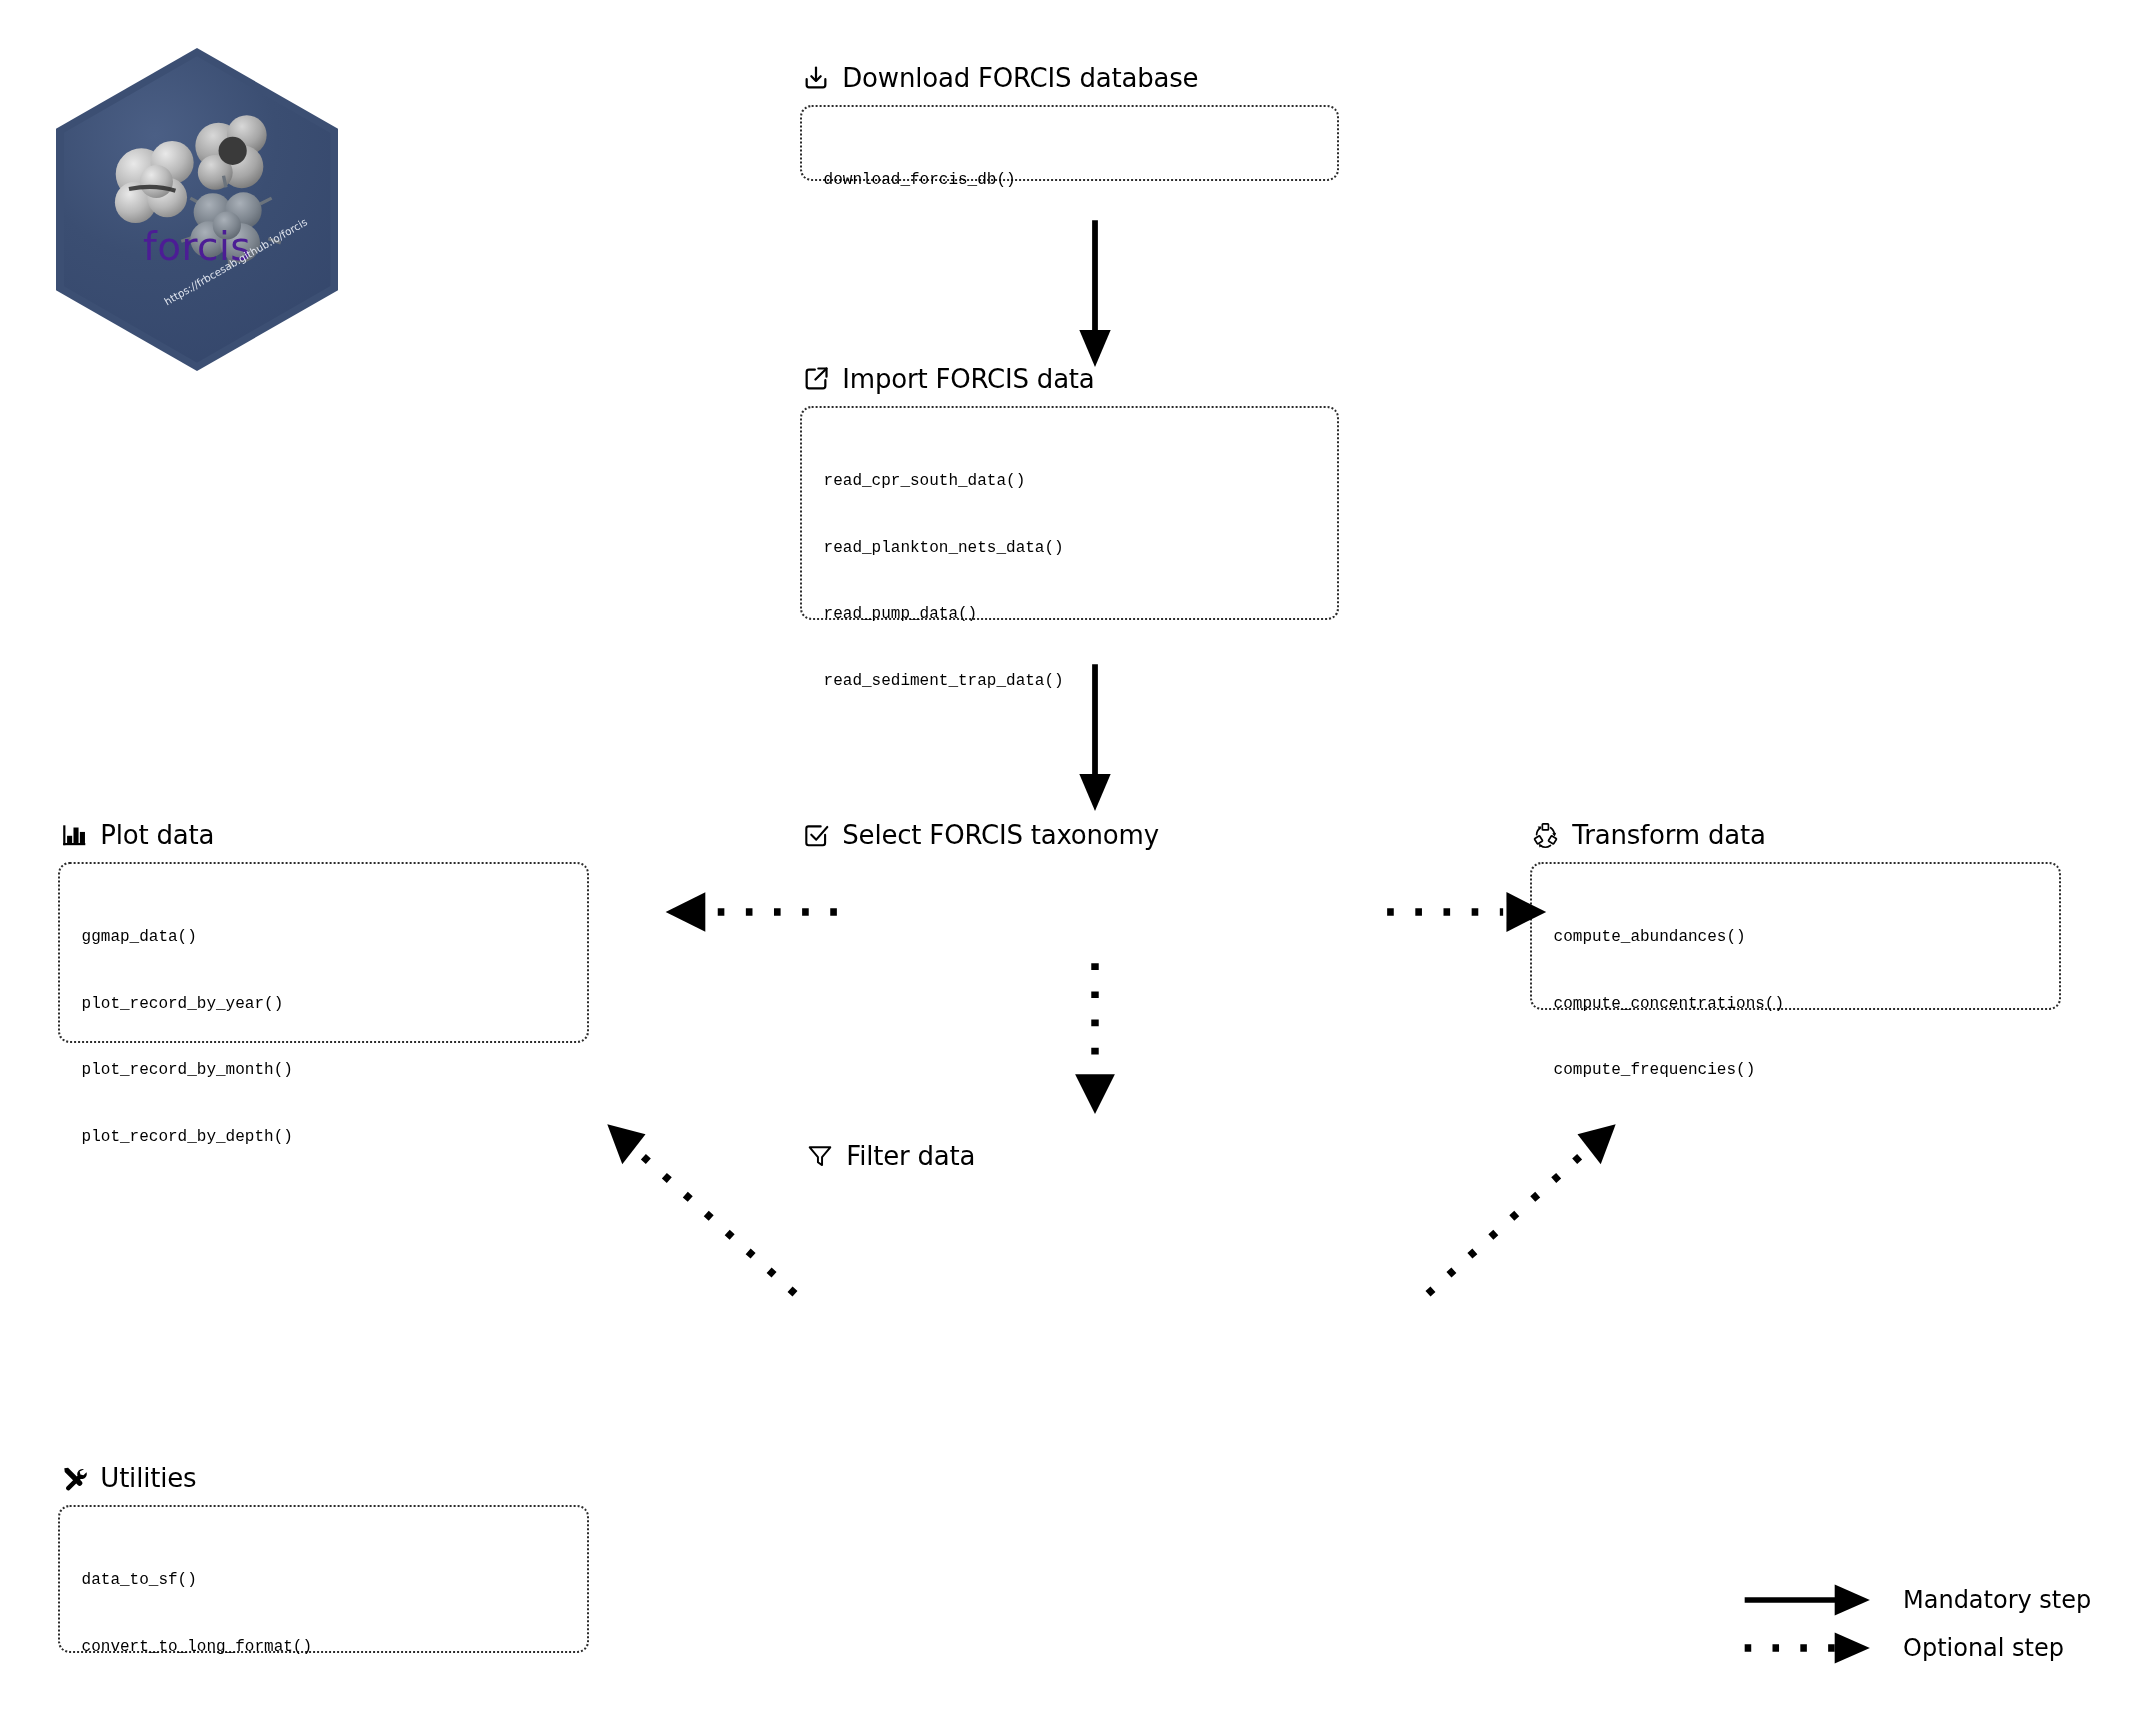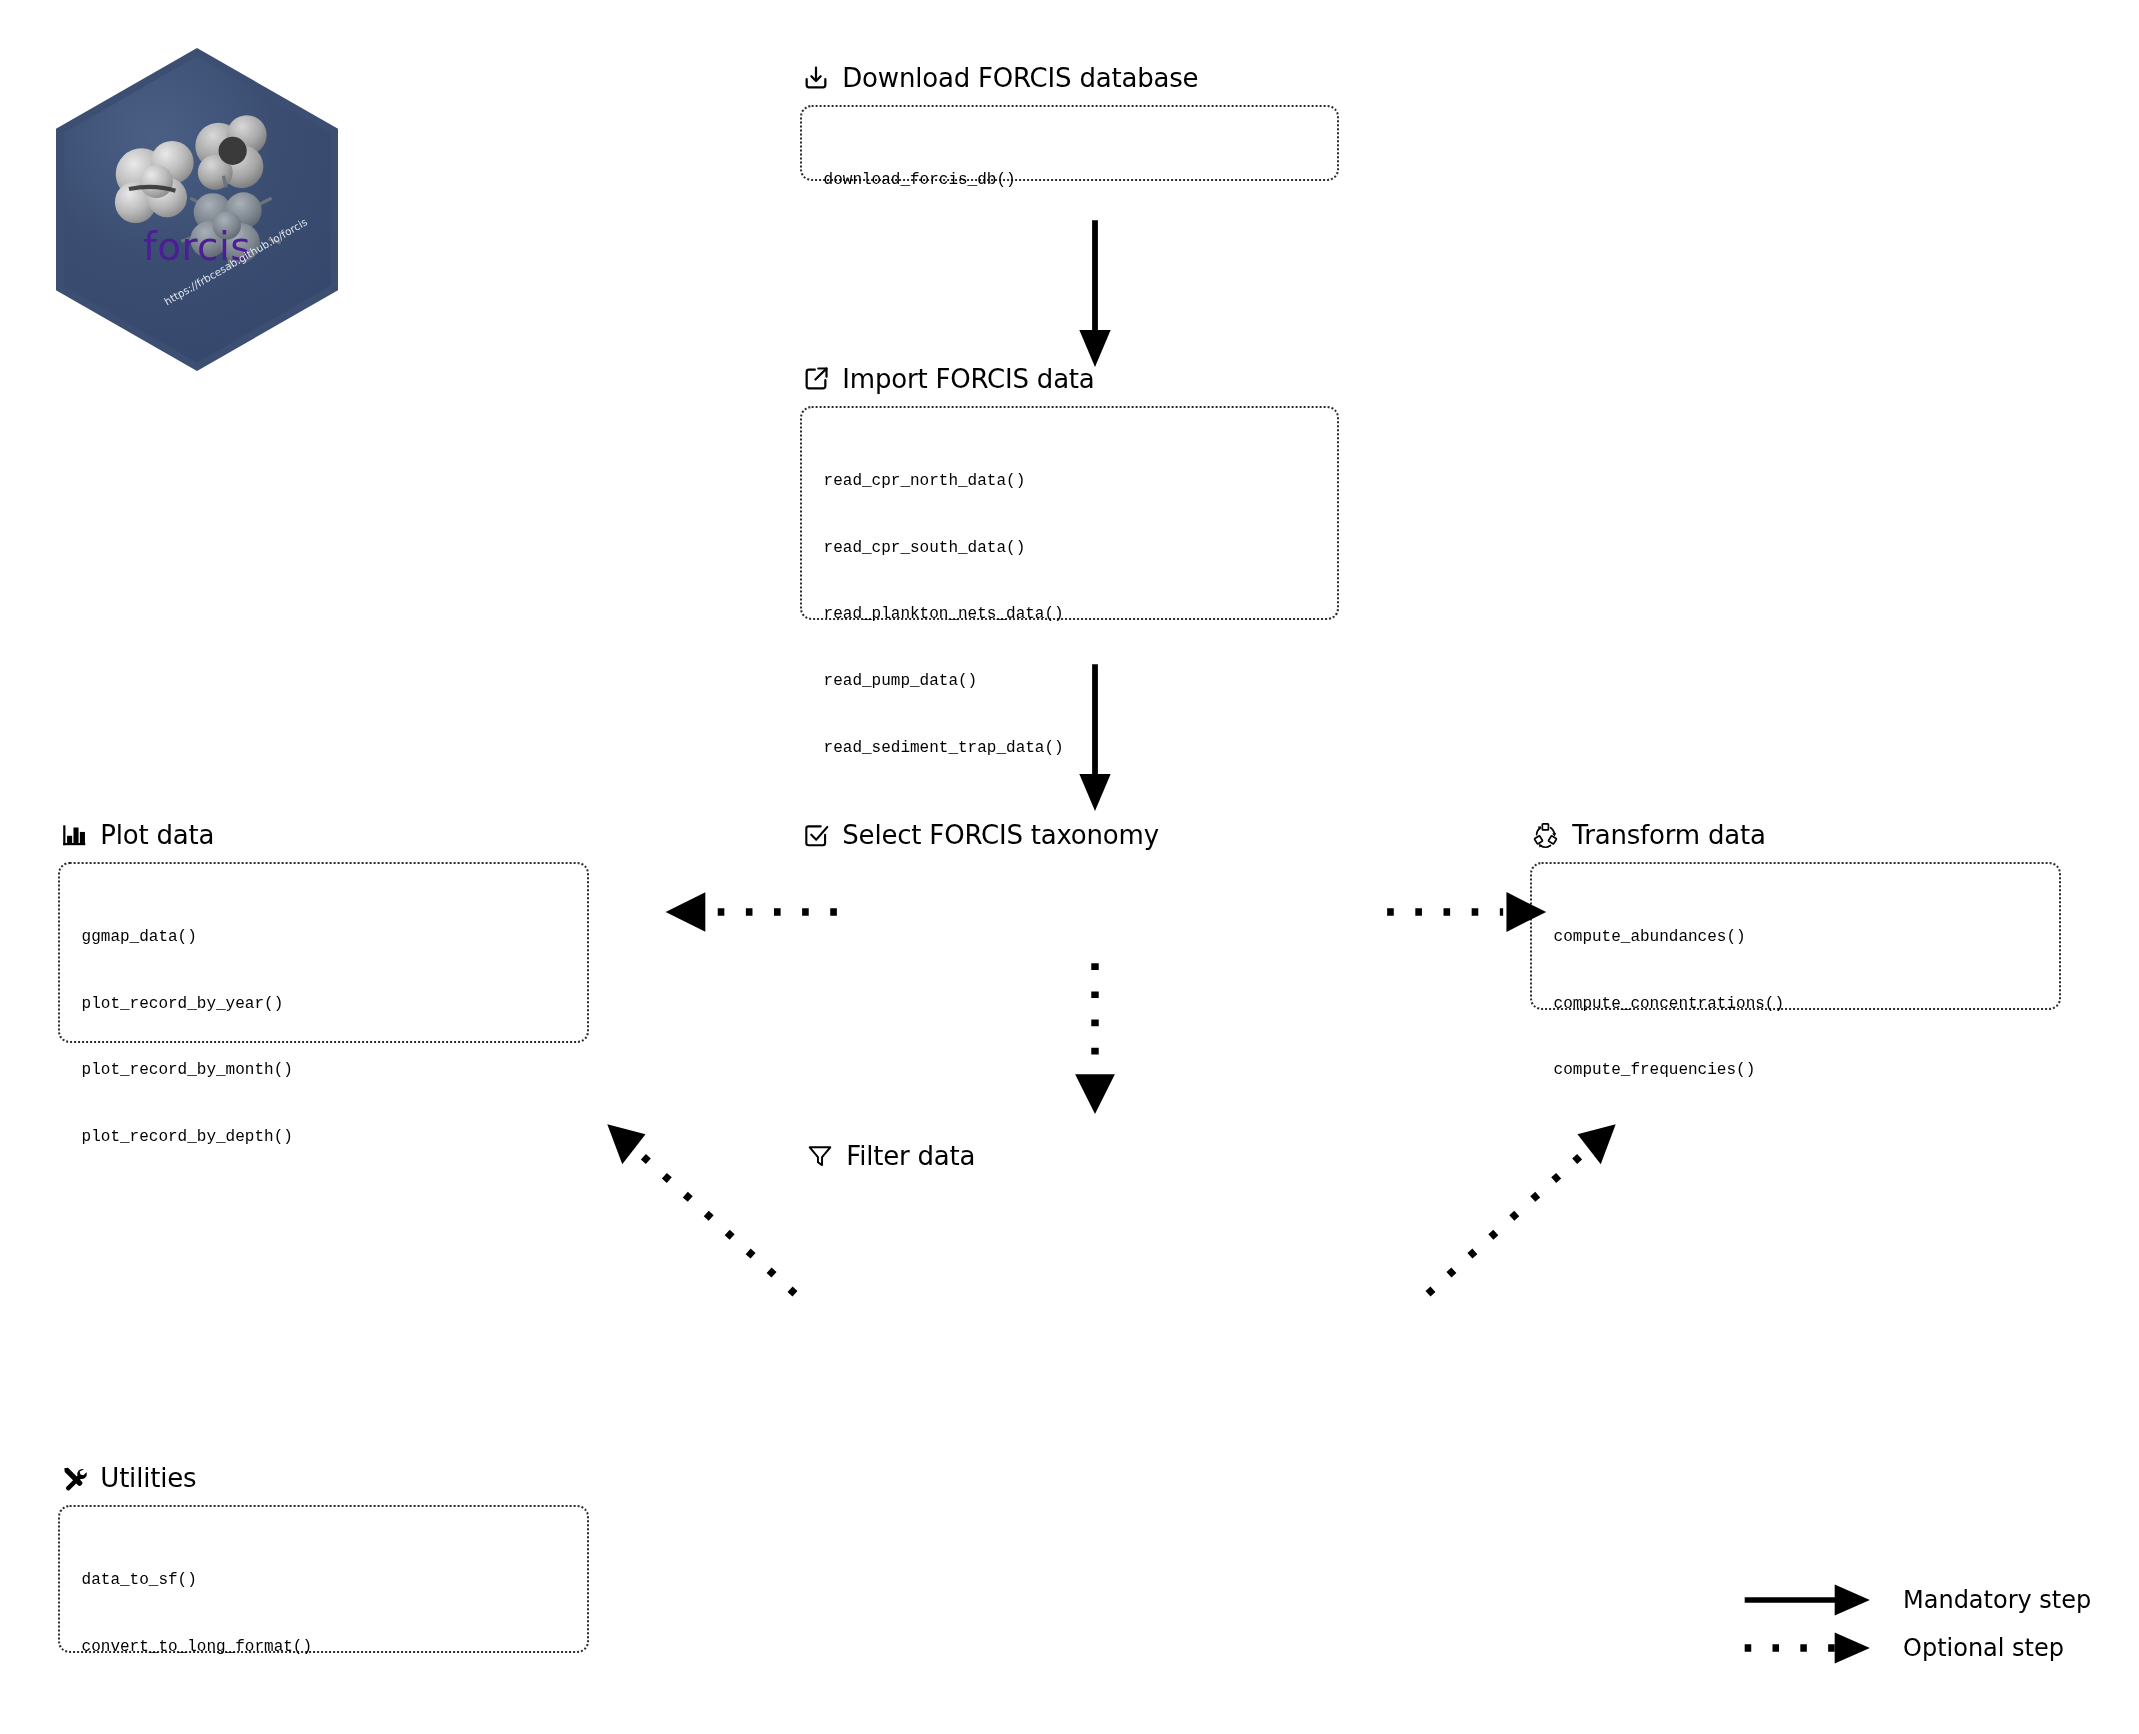--- a/index.html
+++ b/index.html
@@ -204,21 +204,20 @@
         <svg width="28" height="28" viewBox="0 0 24 24" fill="none" stroke="#000" stroke-width="1.9" stroke-linecap="round" stroke-linejoin="round">
           <path d="M11 4H6a2 2 0 0 0-2 2v12a2 2 0 0 0 2 2h12a2 2 0 0 0 2-2v-5"></path>
           <path d="M14 3h7v7"></path>
           <path d="M21 3l-9.5 9.5"></path>
         </svg>
       </span>
       <span class="sec-title">Import FORCIS data</span>
     </div>
     <div class="fn-box" style="width:539px; height:214px;">
       <div class="fn-list">
-        <div class="fn-line">read_cpr_north_data()</div>
         <div class="fn-line">read_cpr_south_data()</div>
         <div class="fn-line">read_plankton_nets_data()</div>
         <div class="fn-line">read_pump_data()</div>
         <div class="fn-line">read_sediment_trap_data()</div>
       </div>
     </div>
   </div>
 
   <div class="section" style="left:58px; top:817px; width:581px;">
     <div class="sec-head">

